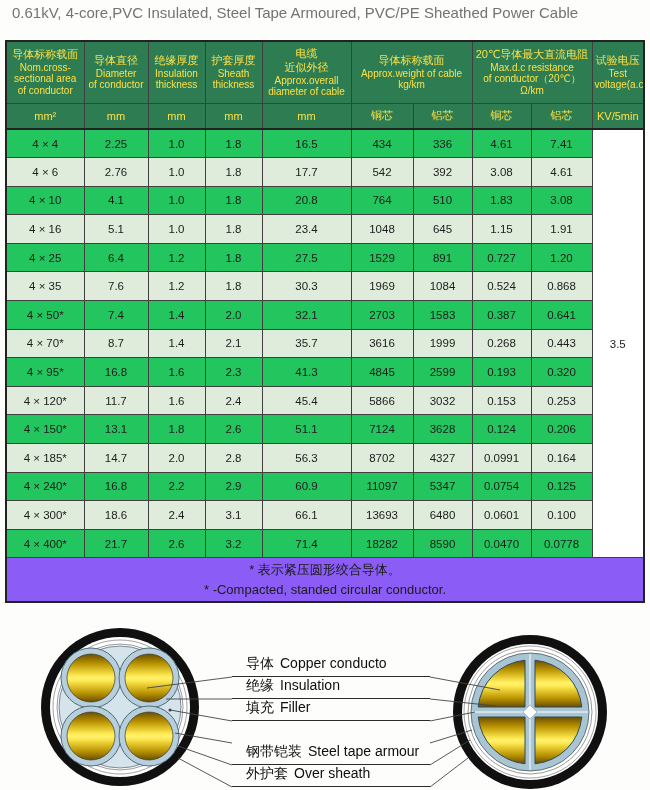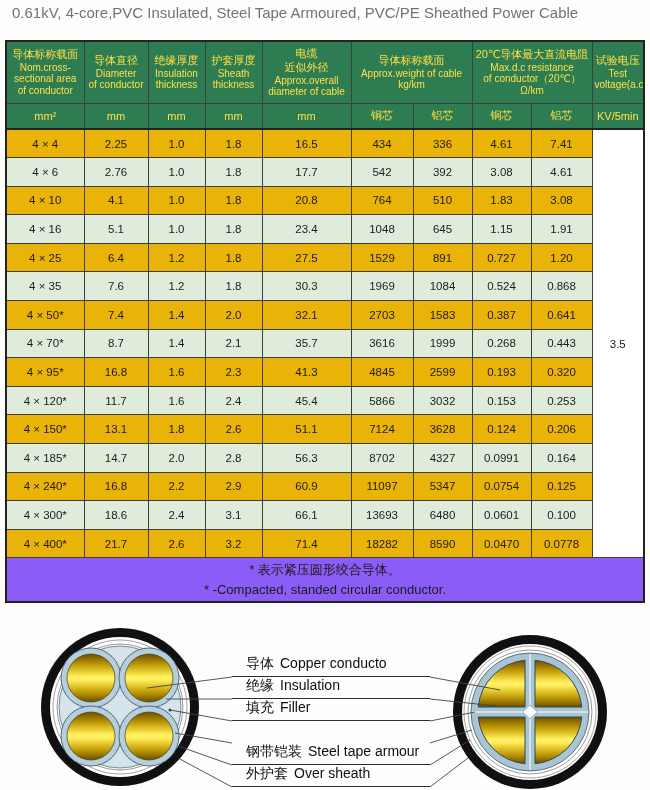--- a/index.html
+++ b/index.html
@@ -28,21 +28,21 @@
   table.spec th,table.spec td{
     border:1px solid var(--bord);text-align:center;vertical-align:middle;
     padding:1px 2px;overflow:hidden;
   }
   thead th{background:var(--green);color:#fde047;font-weight:normal;}
   tr.hdr{height:62px;}
   tr.hdr .zh{display:block;font-size:11px;line-height:1.25;white-space:pre-line;}
   tr.hdr .en{display:block;font-size:10px;line-height:1.15;white-space:pre-line;}
   tr.units{height:26px;font-size:11px;}
   tr.units th{border-bottom:2px solid #222;}
-  tbody tr{height:28.6px;background:#eab308;}
+  tbody tr{height:28.6px;background:#22c55e;}
   tbody tr:nth-child(even){background:var(--tint);}
   tbody td{font-size:11.5px;}
   td.tv-cell{background:#fff;font-size:11.5px;vertical-align:middle;}
   tfoot td{
     background:#8b5cf6;text-align:left;font-size:13px;line-height:1.55;
     padding:5px 6px 5px 28px;height:44px;border-top:2px solid #222;
   }
   
   .diagram{position:absolute;left:0;top:600px;width:582px;height:190px;}
   .diagram svg{position:absolute;left:0;top:0;}

